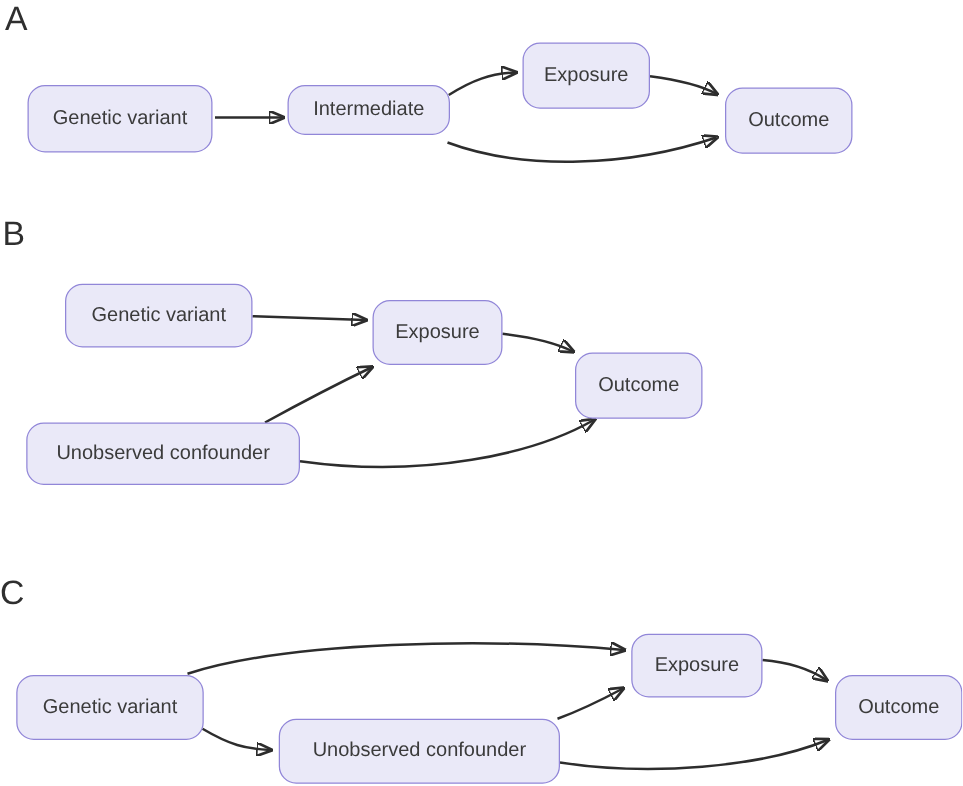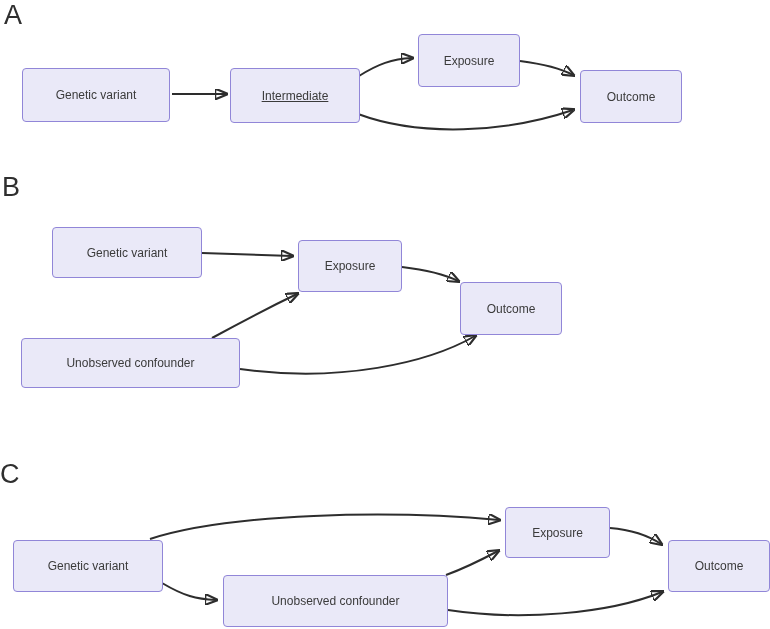--- a/index.html
+++ b/index.html
@@ -18,41 +18,41 @@
     font-family:"Liberation Sans", sans-serif;
     overflow:hidden;
   }
   .edges{position:absolute;left:0;top:0;width:770px;height:629px;}
   .edges path{stroke:var(--arrow);stroke-width:2;fill:none;}
   .node{
     position:absolute;
     box-sizing:border-box;
     background:var(--node-fill);
     border:1.5px solid var(--node-border);
-    border-radius:4px;
+    border-radius:14px;
     display:flex;align-items:center;justify-content:center;
     color:var(--text);
-    font-size:12px;
+    font-size:16px;
     line-height:1;
     white-space:nowrap;
   }
   .panel-label{
     position:absolute;
     color:var(--panel-label);
     font-size:27px;
     font-weight:400;
     line-height:1;
   }
   
   #lbl-a{left:4px;top:2px;}
   #lbl-b{left:2px;top:174px;}
   #lbl-c{left:0px;top:461px;}
   
   #a-gv {left:22px; top:68px; width:148px;height:54px;}
-  #a-int{left:230px;top:68px; width:130px;height:55px;text-decoration:underline;}
+  #a-int{left:230px;top:68px; width:130px;height:40px;}
   #a-exp{left:418px;top:34px; width:102px;height:53px;}
   #a-out{left:580px;top:70px; width:102px;height:53px;}
   
   #b-gv {left:52px; top:227px;width:150px;height:51px;}
   #b-uc {left:21px; top:338px;width:219px;height:50px;}
   #b-exp{left:298px;top:240px;width:104px;height:52px;}
   #b-out{left:460px;top:282px;width:102px;height:53px;}
   
   #c-gv {left:13px; top:540px;width:150px;height:52px;}
   #c-uc {left:223px;top:575px;width:225px;height:52px;}

